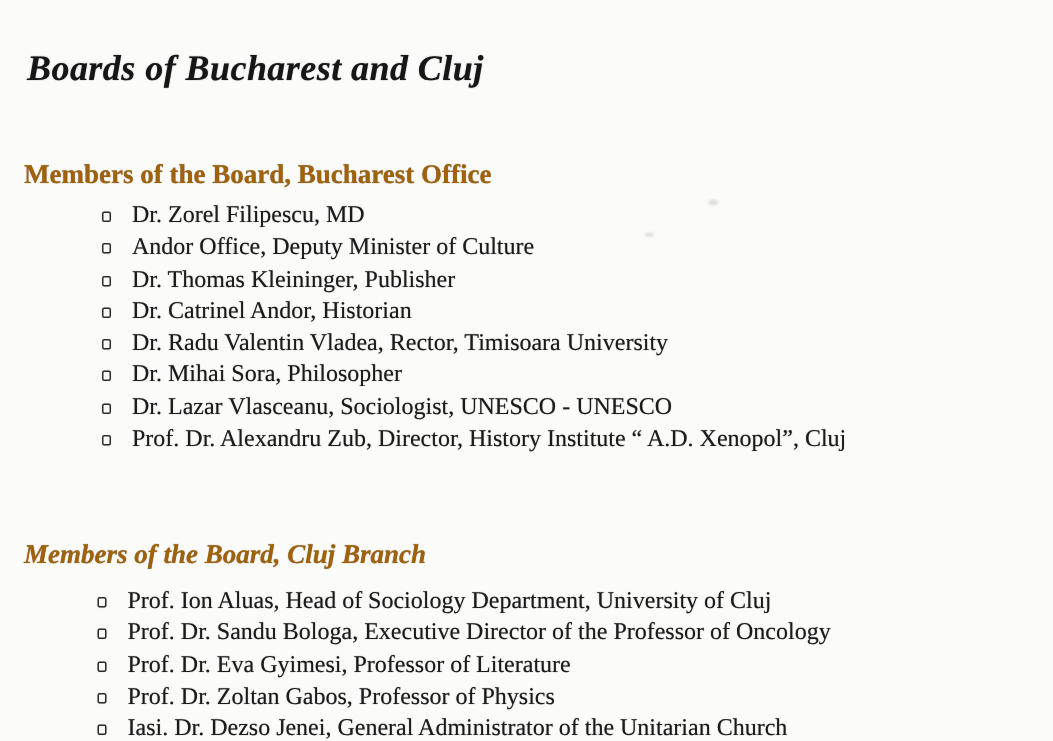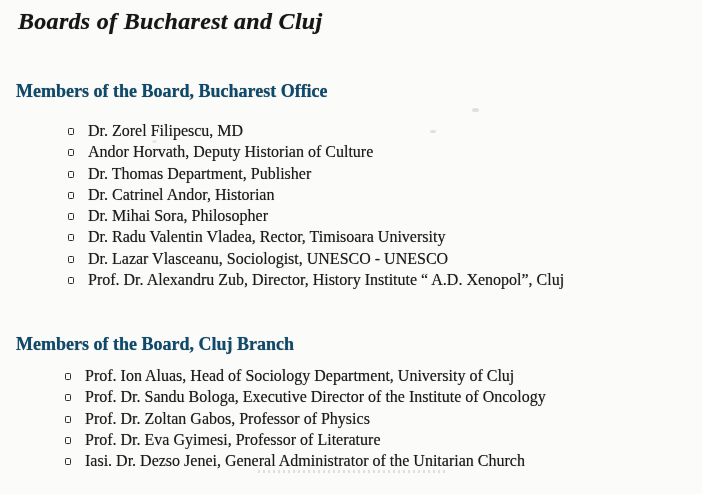--- a/index.html
+++ b/index.html
@@ -13,54 +13,55 @@
   body {
     position: relative;
     background: #fbfbfa;
     font-family: "Liberation Serif", "DejaVu Serif", serif;
     color: #1b1b1b;
   }
 
   .page {
     position: absolute;
     inset: 0;
+    margin-top: 25px;
   }
 
   .doc-title {
     position: absolute;
     left: 18px;
     top: 8px;
     font-size: 24px;
     font-weight: bold;
     font-style: italic;
     letter-spacing: 0.3px;
     color: #161616;
     text-shadow: 0 0 0.8px rgba(25,25,25,0.6);
     white-space: nowrap;
   }
 
   .section-heading {
     position: absolute;
     left: 16px;
     font-size: 18px;
     font-weight: bold;
-    color: #0c4a6e;
+    color: #a16207;
     text-shadow: 0 0 0.7px rgba(25,25,25,0.6);
     white-space: nowrap;
   }
 
   #heading-bucharest { top: 81px; }
-  #heading-cluj      { top: 334px; }
+  #heading-cluj      { top: 334px; font-style: italic; }
 
   ul.member-list {
     position: absolute;
     list-style: none;
   }
 
-  #list-bucharest { left: 68px; top: 120px; text-align: center; }
+  #list-bucharest { left: 68px; top: 108px; text-align: center; }
   #list-cluj      { left: 65px; top: 365px; }
 
   ul.member-list li {
     display: flex;
     align-items: flex-start;
     height: 21.3px;
     line-height: 21.3px;
     font-size: 16px;
     white-space: nowrap;
     text-shadow: 0 0 0.7px rgba(30,30,30,0.55);
@@ -114,66 +115,66 @@
 
   <h2 class="section-heading" id="heading-bucharest">Members of the Board, Bucharest Office</h2>
 
   <ul class="member-list" id="list-bucharest">
     <li>
       <span class="bullet"></span>
       <span>Dr. Zorel Filipescu, MD</span>
     </li>
     <li>
       <span class="bullet"></span>
-      <span>Andor Horvath, Deputy Historian of Culture</span>
+      <span>Andor Office, Deputy Minister of Culture</span>
     </li>
     <li>
       <span class="bullet"></span>
-      <span>Dr. Thomas Department, Publisher</span>
+      <span>Dr. Thomas Kleininger, Publisher</span>
     </li>
     <li>
       <span class="bullet"></span>
       <span>Dr. Catrinel Andor, Historian</span>
     </li>
     <li>
       <span class="bullet"></span>
-      <span>Dr. Mihai Sora, Philosopher</span>
+      <span>Dr. Radu Valentin Vladea, Rector, Timisoara University</span>
     </li>
     <li>
       <span class="bullet"></span>
-      <span>Dr. Radu Valentin Vladea, Rector, Timisoara University</span>
+      <span>Dr. Mihai Sora, Philosopher</span>
     </li>
     <li>
       <span class="bullet"></span>
       <span>Dr. Lazar Vlasceanu, Sociologist, UNESCO - UNESCO</span>
     </li>
     <li>
       <span class="bullet"></span>
       <span>Prof. Dr. Alexandru Zub, Director, History Institute “ A.D. Xenopol”, Cluj</span>
     </li>
   </ul>
 
   <h2 class="section-heading" id="heading-cluj">Members of the Board, Cluj Branch</h2>
 
   <ul class="member-list" id="list-cluj">
     <li>
       <span class="bullet"></span>
       <span>Prof. Ion Aluas, Head of Sociology Department, University of Cluj</span>
     </li>
     <li>
       <span class="bullet"></span>
-      <span>Prof. Dr. Sandu Bologa, Executive Director of the Institute of Oncology</span>
+      <span>Prof. Dr. Sandu Bologa, Executive Director of the Professor of Oncology</span>
+    </li>
+    <li>
+      <span class="bullet"></span>
+      <span>Prof. Dr. Eva Gyimesi, Professor of Literature</span>
     </li>
     <li>
       <span class="bullet"></span>
       <span>Prof. Dr. Zoltan Gabos, Professor of Physics</span>
-    </li>
-    <li>
-      <span class="bullet"></span>
-      <span>Prof. Dr. Eva Gyimesi, Professor of Literature</span>
     </li>
     <li>
       <span class="bullet"></span>
       <span>Iasi. Dr. Dezso Jenei, General Administrator of the Unitarian Church</span>
     </li>
   </ul>
 
   <div class="speck" id="speck-1"></div>
   <div class="speck" id="speck-2"></div>
   <div class="speck" id="speck-3"></div>

